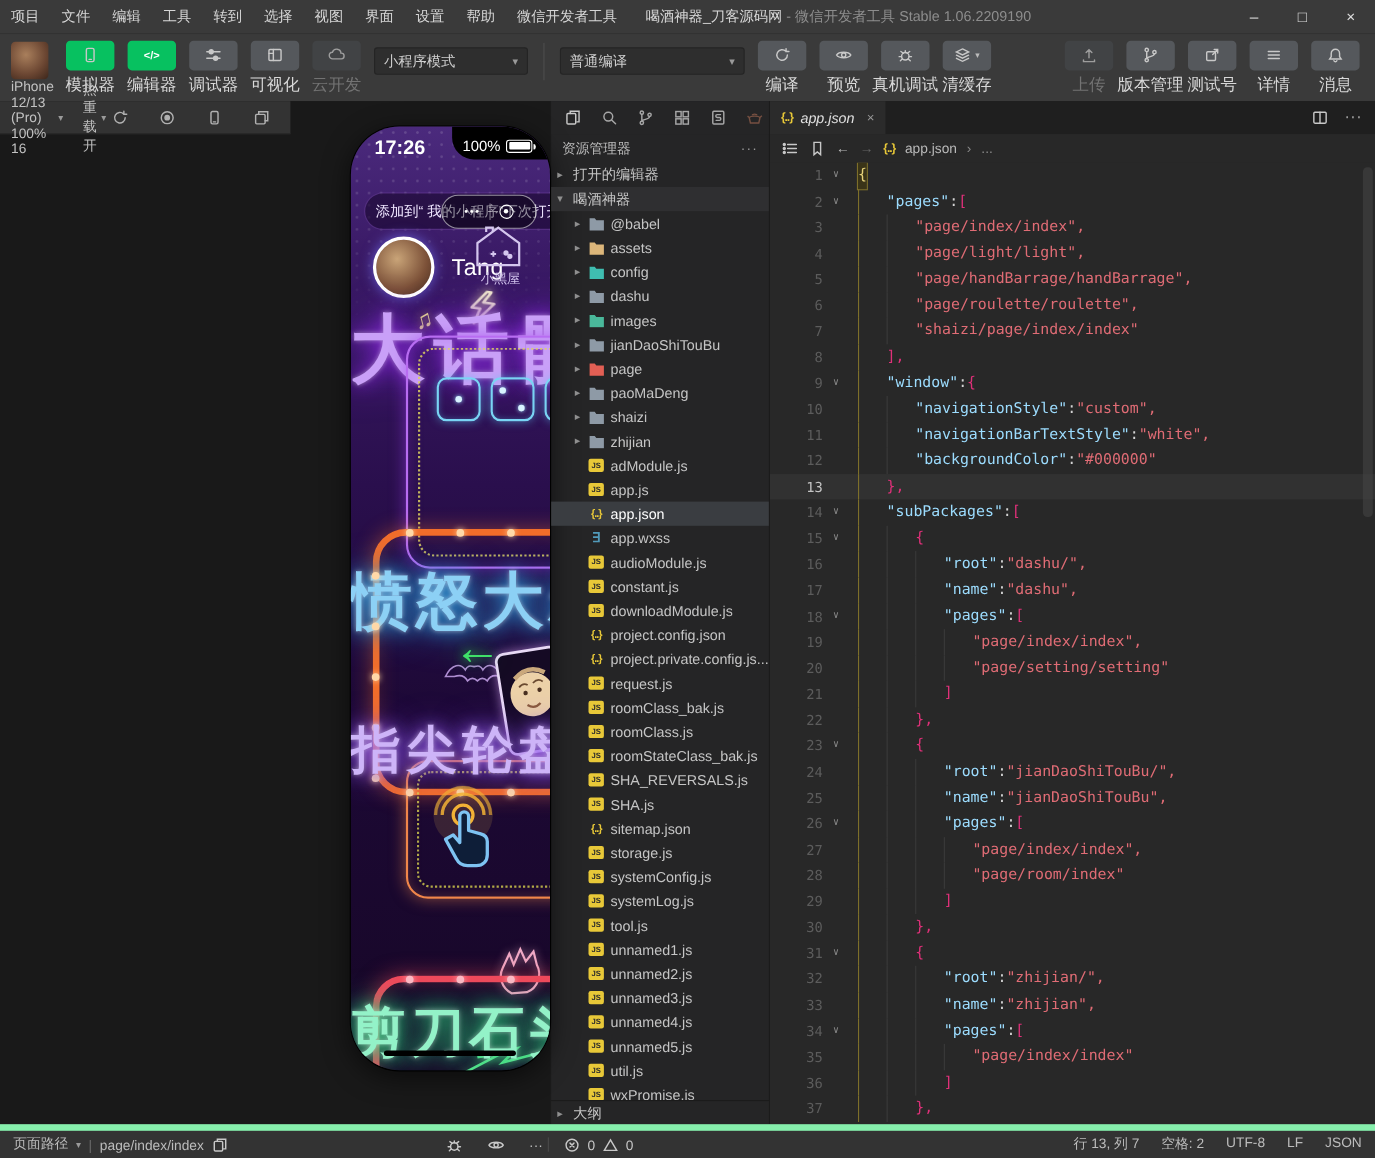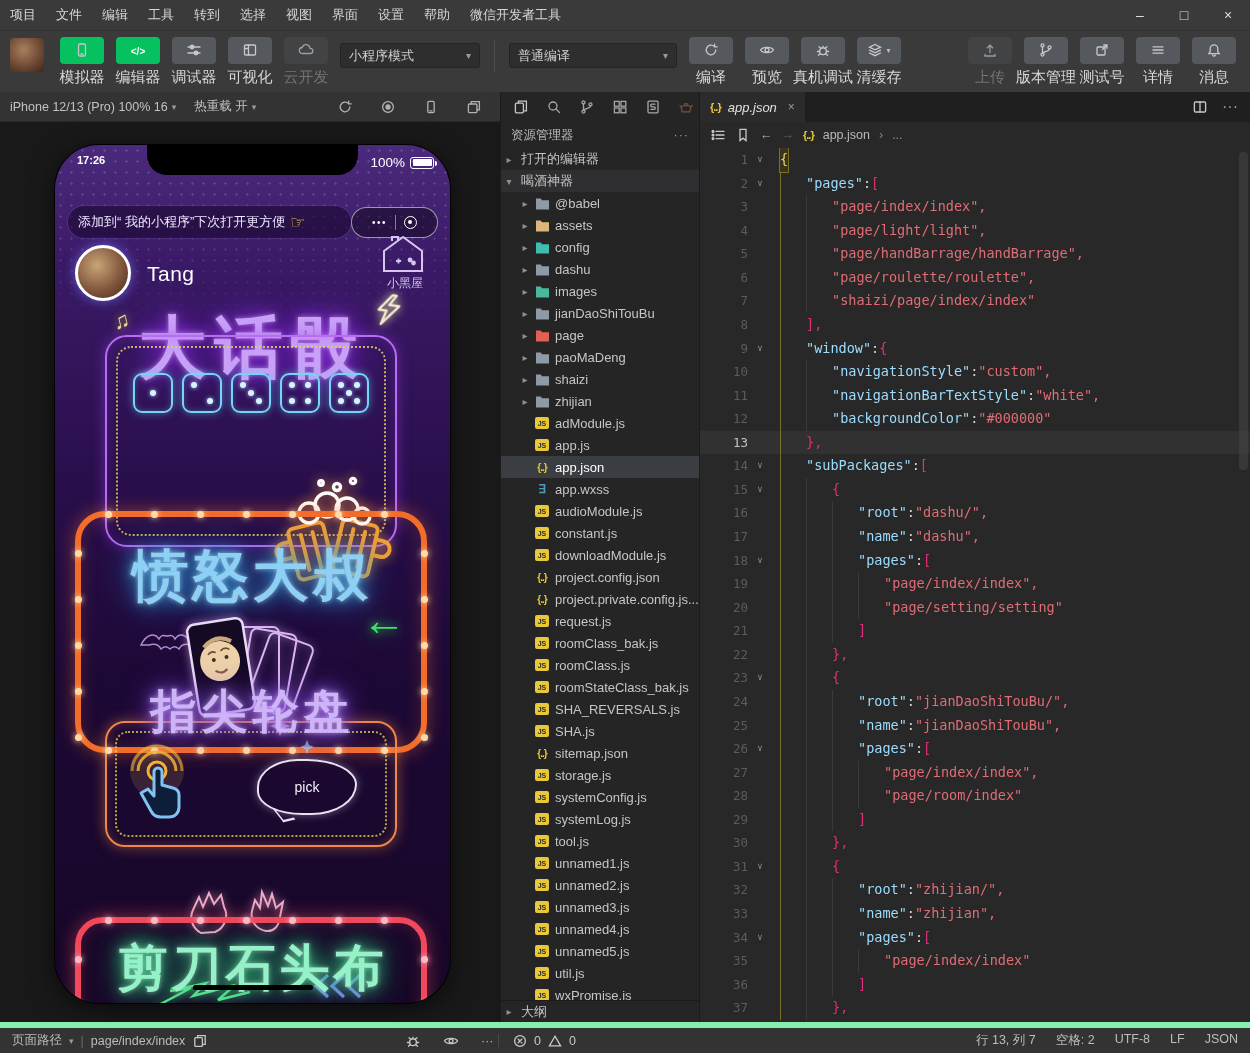--- a/index.html
+++ b/index.html
@@ -28,21 +28,21 @@
   .tbtn .lbl { font-size:15px; color:#d8d8d8; margin-top:4px; white-space:nowrap; }
   .tbtn.dim .lbl { color:#737373; }
   .tsel { height:25px; background:#2e2e2e; border:1px solid #242424; border-radius:3px; color:#cfcfcf;
     font-size:13px; display:flex; align-items:center; padding:0 8px; margin:0 6px 12px 6px; position:relative; cursor:pointer; }
   .tsel .caret { margin-left:auto; color:#9a9a9a; font-size:10px; padding-left:24px; }
   .vsep { width:1px; height:34px; background:#4c4c4c; margin:0 8px 12px 8px; }
   #tb-right { margin-left:auto; display:flex; }
 
   
   #cols { display:flex; height:930px; }
-  #col-sim { width:500px; background:#191919; display:flex; flex-direction:column; }
+  #col-sim { width:500px; background:#191919; display:flex; flex-direction:row; }
   #col-exp { width:200px; background:#252526; border-left:1px solid #1b1b1b; border-right:1px solid #1b1b1b; display:flex; flex-direction:column; }
   #col-edit { width:550px; background:#282828; display:flex; flex-direction:column; position:relative; }
 
   
   #simbar { height:30px; background:#333333; border-bottom:1px solid #272727; display:flex; align-items:center; font-size:12.5px; color:#c2c2c2; padding:0 10px; }
   #simbar .caret { font-size:9px; color:#9a9a9a; margin:0 4px; }
   #simbar .hot { margin-left:14px; }
   #sim-icons { margin-left:auto; display:flex; gap:27px; padding-right:8px; }
   #sim-icons span { opacity:.85; }
 
@@ -111,21 +111,21 @@
   #sb-right { position:absolute; right:12px; display:flex; gap:20px; }
 
   
   #phone { position:relative; width:395px; height:858px; margin:23px 0 0 55px; border-radius:44px; overflow:hidden;
     background:linear-gradient(180deg,#4b2a7d 0%,#3a1a66 14%,#2a0f4d 38%,#1d0936 62%,#170727 100%);
     box-shadow:0 0 0 1px #000, 0 6px 24px rgba(0,0,0,.6); }
   #dotgrid { position:absolute; left:0; top:0; right:0; height:185px;
     background-image:radial-gradient(rgba(255,255,255,.14) 1px, transparent 1.4px); background-size:11px 11px;
     -webkit-mask-image:linear-gradient(#000 40%, transparent); mask-image:linear-gradient(#000 40%, transparent); }
   #notch { position:absolute; left:92px; top:0; width:211px; height:30px; background:#000; border-radius:0 0 20px 20px; }
-  #p-time { position:absolute; left:22px; top:9px; font-size:11px; font-weight:bold; color:#fff; }
+  #p-time { position:absolute; left:22px; top:9px; font-size:18px; font-weight:bold; color:#fff; }
   #p-batt { position:absolute; right:16px; top:10px; display:flex; align-items:center; gap:5px; color:#fff; font-size:13.5px; }
   .battbody { width:24px; height:12px; border:1.5px solid #fff; border-radius:3px; position:relative; }
   .battbody i { position:absolute; inset:1.5px; background:#fff; border-radius:1px; }
   .battbody u { position:absolute; right:-4px; top:3px; width:2.5px; height:5px; background:#fff; border-radius:0 2px 2px 0; }
   #p-tip { position:absolute; left:12px; top:60px; width:285px; height:34px; border-radius:17px;
     background:rgba(26,8,48,.62); border:1px solid rgba(160,100,230,.35); display:flex; align-items:center;
     padding:0 10px; font-size:13px; color:#efe6ff; white-space:nowrap; }
   #p-tip .finger { color:#e8c838; font-size:17px; margin-left:5px; }
   #p-capsule { position:absolute; right:12px; top:62px; width:87px; height:31px; border-radius:16px;
     background:rgba(0,0,0,.38); border:1px solid rgba(255,255,255,.55); display:flex; align-items:center; justify-content:center; }
@@ -201,20 +201,21 @@
       <span>编辑</span>
       <span>工具</span>
       <span>转到</span>
       <span>选择</span>
       <span>视图</span>
       <span>界面</span>
       <span>设置</span>
       <span>帮助</span>
       <span>微信开发者工具</span>
     </div>
+  <div id="win-title"><span class="proj">喝酒神器_刀客源码网</span><span class="suff"> - 微信开发者工具 Stable 1.06.2209190</span></div>
   <div id="win-controls">
     <span>–</span>
     <span>□</span>
     <span>×</span>
   </div>
 </div>
 
 <div id="toolbar">
   <div class="avatar"></div>
   <div id="tb-modes" style="display:flex">

